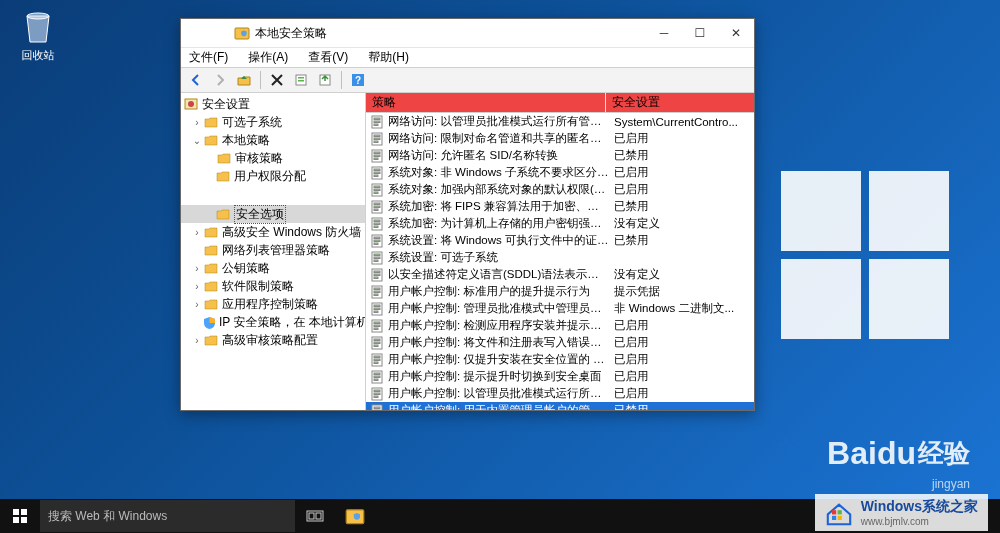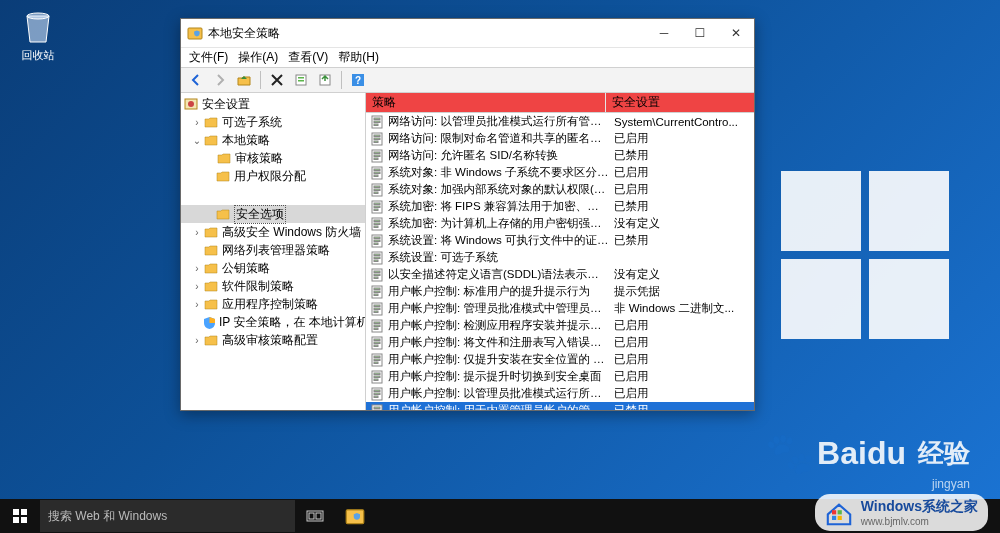--- a/index.html
+++ b/index.html
@@ -6,41 +6,41 @@
 body { width: 1000px; height: 533px; background: linear-gradient(135deg, #0a3d78 0%, #0d5199 40%, #1b74d4 100%); position: relative; overflow: hidden; }
 
 .desktop-icon { position: absolute; top: 6px; left: 14px; width: 48px; text-align: center; color: #fff; font-size: 11px; }
 .desktop-icon .bin { width: 38px; height: 40px; margin: 0 auto 2px; display: flex; align-items: center; justify-content: center; }
 
 .win-logo-bg { position: absolute; right: 35px; top: 155px; opacity: .9; }
 .win-logo-bg .sq { fill: #fff; }
 
 .baidu-wm { position: absolute; right: 30px; bottom: 56px; color: #fff; font-size: 32px; font-weight: 700; display: flex; align-items: center; opacity: .88;}
 .baidu-wm .paw { font-size: 40px; margin-right: 2px; opacity:.85;}
-.baidu-wm .jy { font-size: 26px; margin-left: 12px; }
+.baidu-wm .jy { font-size: 26px; margin-left: 2px; }
 .baidu-sub { position:absolute; right: 30px; bottom: 42px; color: rgba(255,255,255,.7); font-size: 12px; }
 
-.bjm { position: absolute; right: 12px; bottom: 2px; background: rgba(255,255,255,.85); border-radius: 15px; padding: 4px 10px; display:flex; align-items:center; gap:8px; font-size:12px; z-index: 30; }
+.bjm { position: absolute; right: 12px; bottom: 2px; background: rgba(255,255,255,.85); border-radius: 0; padding: 4px 10px; display:flex; align-items:center; gap:8px; font-size:12px; z-index: 30; }
 .bjm svg{ width:28px; height:28px;}
 .bjm .t1{ font-weight:700; color:#174a9c; font-size:14px;}
 .bjm .t2{ color:#666; font-size:10px;}
 
 .taskbar { position: absolute; left:0; right:0; bottom:0; height:34px; background:#111; display:flex; align-items:center; z-index: 20; }
 .start-btn { width:40px; height:34px; display:flex; align-items:center; justify-content:center; }
 .start-btn svg{ width:16px; height:16px; }
 .search-bar { background:#2b2b2b; height:28px; width:255px; display:flex; align-items:center; padding:16px 8px; color:#bbb; font-size:12px; margin-left: 0px; }
 .taskview { width:40px; height:34px; display:flex; align-items:center; justify-content:center; }
 .task-ico { width:40px; height:34px; display:flex; align-items:center; justify-content:center; }
 
 .window { position:absolute; left:180px; top:18px; width:575px; height:393px; background:#fff; border:1px solid #6a6a6a; display:flex; flex-direction:column; box-shadow: 0 4px 14px rgba(0,0,0,.35); z-index: 10; }
-.titlebar { height:28px; display:flex; align-items:center; padding-left:6px; font-size:12px; }
+.titlebar { height:28px; display:flex; align-items:center; padding-left:6px; font-size:12px;margin-left:47px; }
 .titlebar .ico { width:16px; height:16px; margin-right:5px; }
 .titlebar .spacer { flex:1; }
 .titlebar .winctl { width:36px; height:28px; display:flex; align-items:center; justify-content:center; font-family: "Segoe UI Symbol"; font-size:12px; color:#333;}
-.menubar { height:20px; display:flex; align-items:center; font-size:12px; padding-left:4px; gap:2px; border-top:1px solid #e5e5e5; }
+.menubar { height:20px; display:flex; align-items:center; font-size:12px; padding-left:4px; gap:12px; border-top:1px solid #e5e5e5; }
 .menubar span{ padding:2px 4px; }
 .toolbar { height:26px; border-top:1px solid #d0d0d0; border-bottom:1px solid #d0d0d0; background:#f3f3f3; display:flex; align-items:center; padding:0 4px; gap:2px; }
 .toolbar .tb { width:22px; height:20px; display:flex; align-items:center; justify-content:center; border:1px solid transparent; }
 .toolbar .sep { width:1px; height:18px; background:#c0c0c0; margin:0 3px;}
 .content { flex:1; display:flex; min-height:0; }
 .tree { width:185px; border-right:1px solid #d0d0d0; overflow:hidden; font-size:12px; padding-top:2px; }
 .tree-row { display:flex; align-items:center; height:18px; white-space:nowrap; }
 .tree-row .tw { width:12px; text-align:center; color:#666; font-size:10px;}
 .tree-row .ic { width:16px; height:14px; margin-right:3px; display:inline-flex; align-items:center; justify-content:center;}
 .tree-row.sel { background:#d8d8d8;margin-top:20px; }

